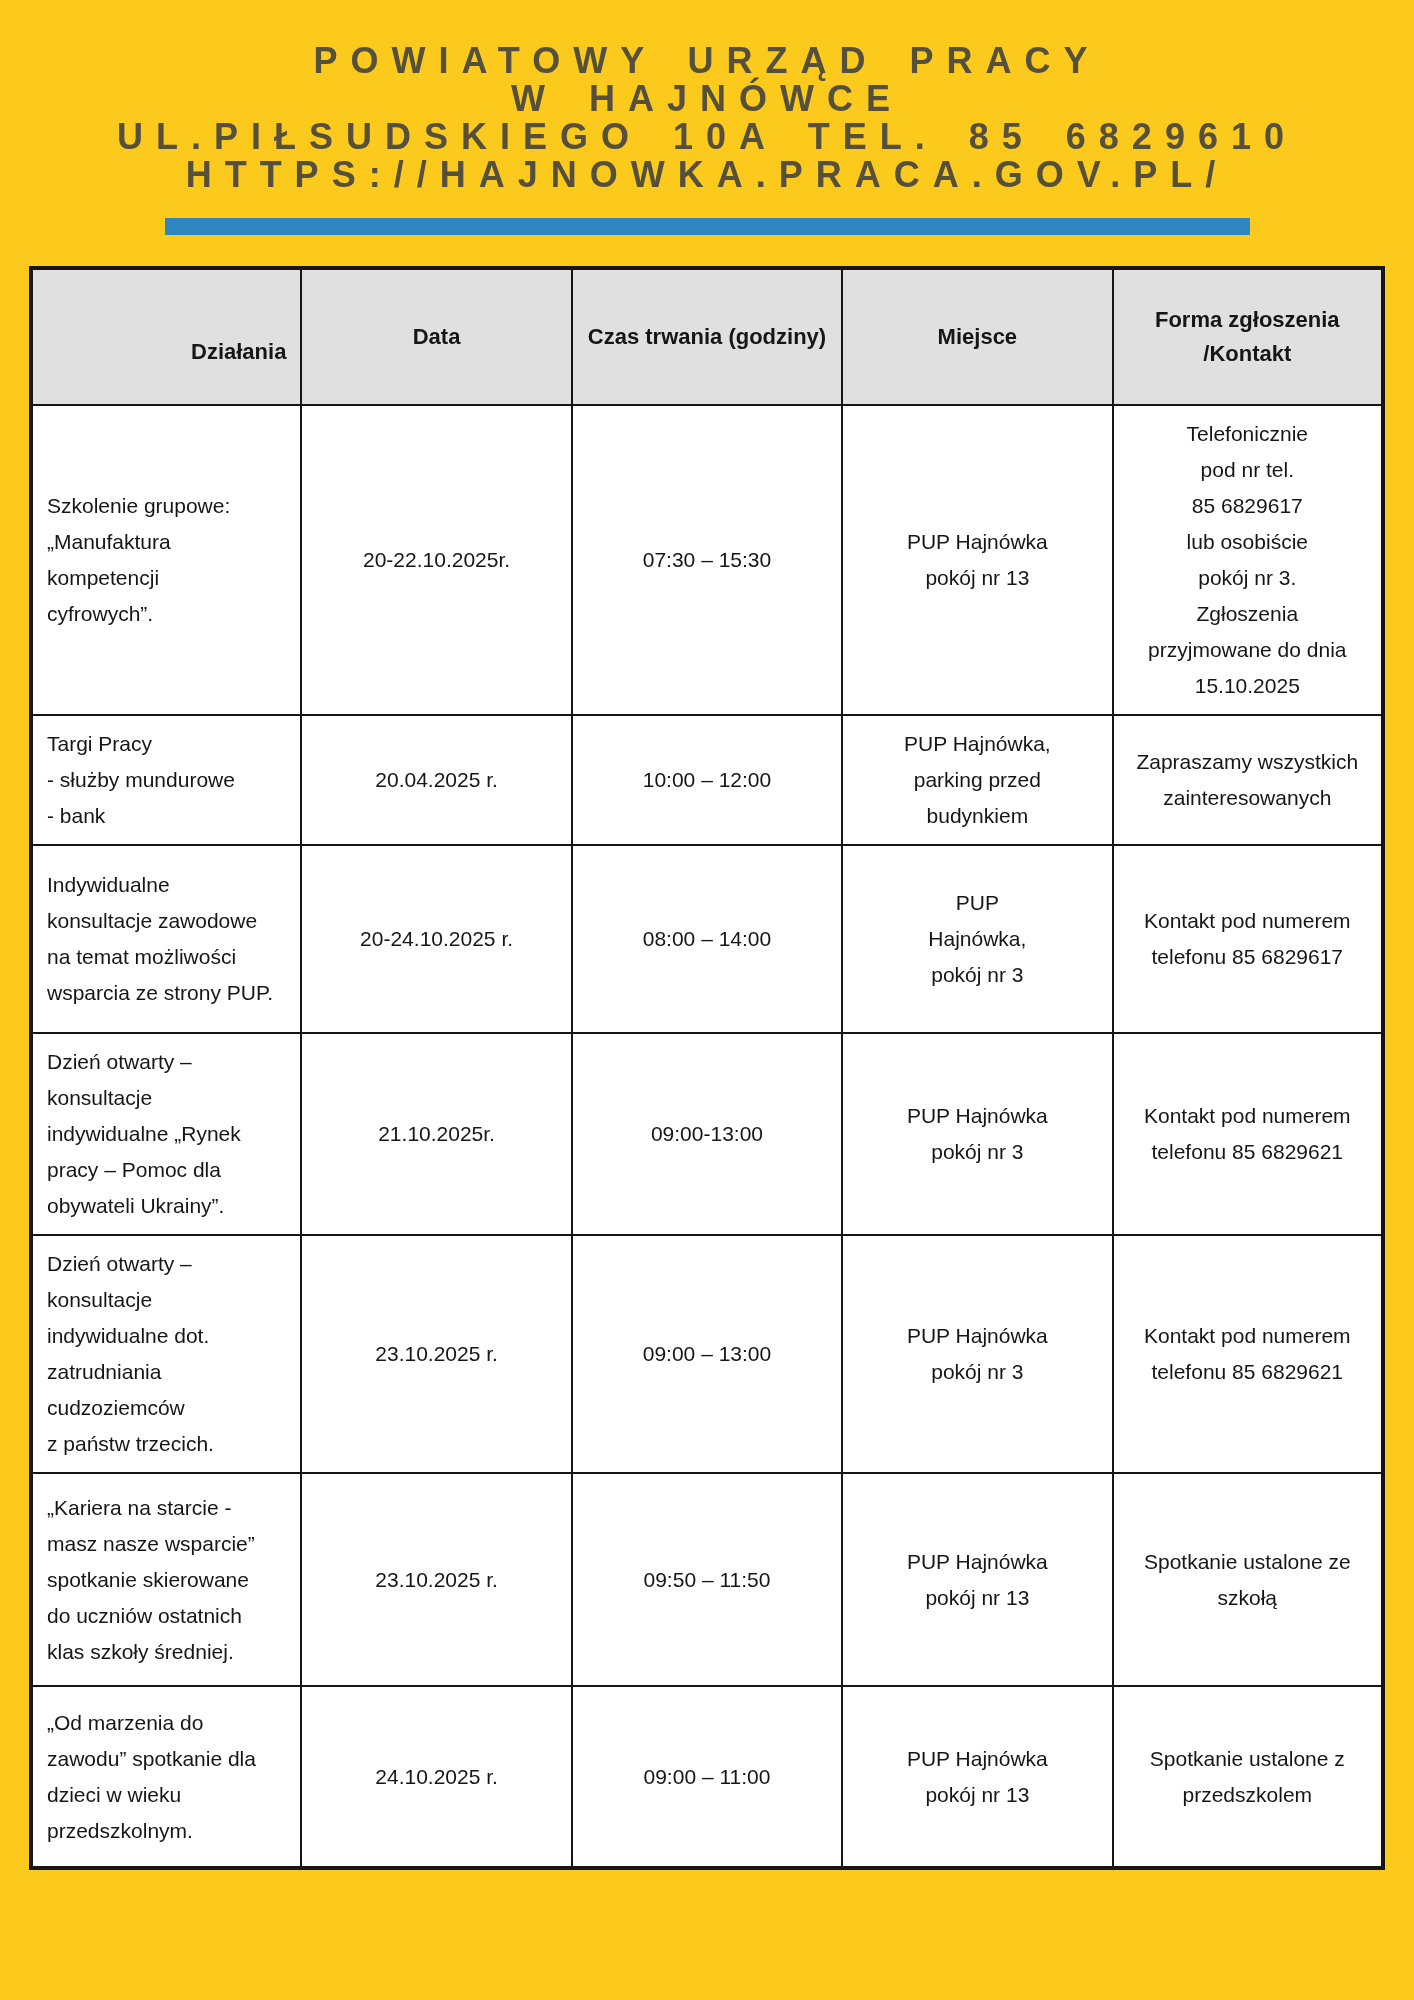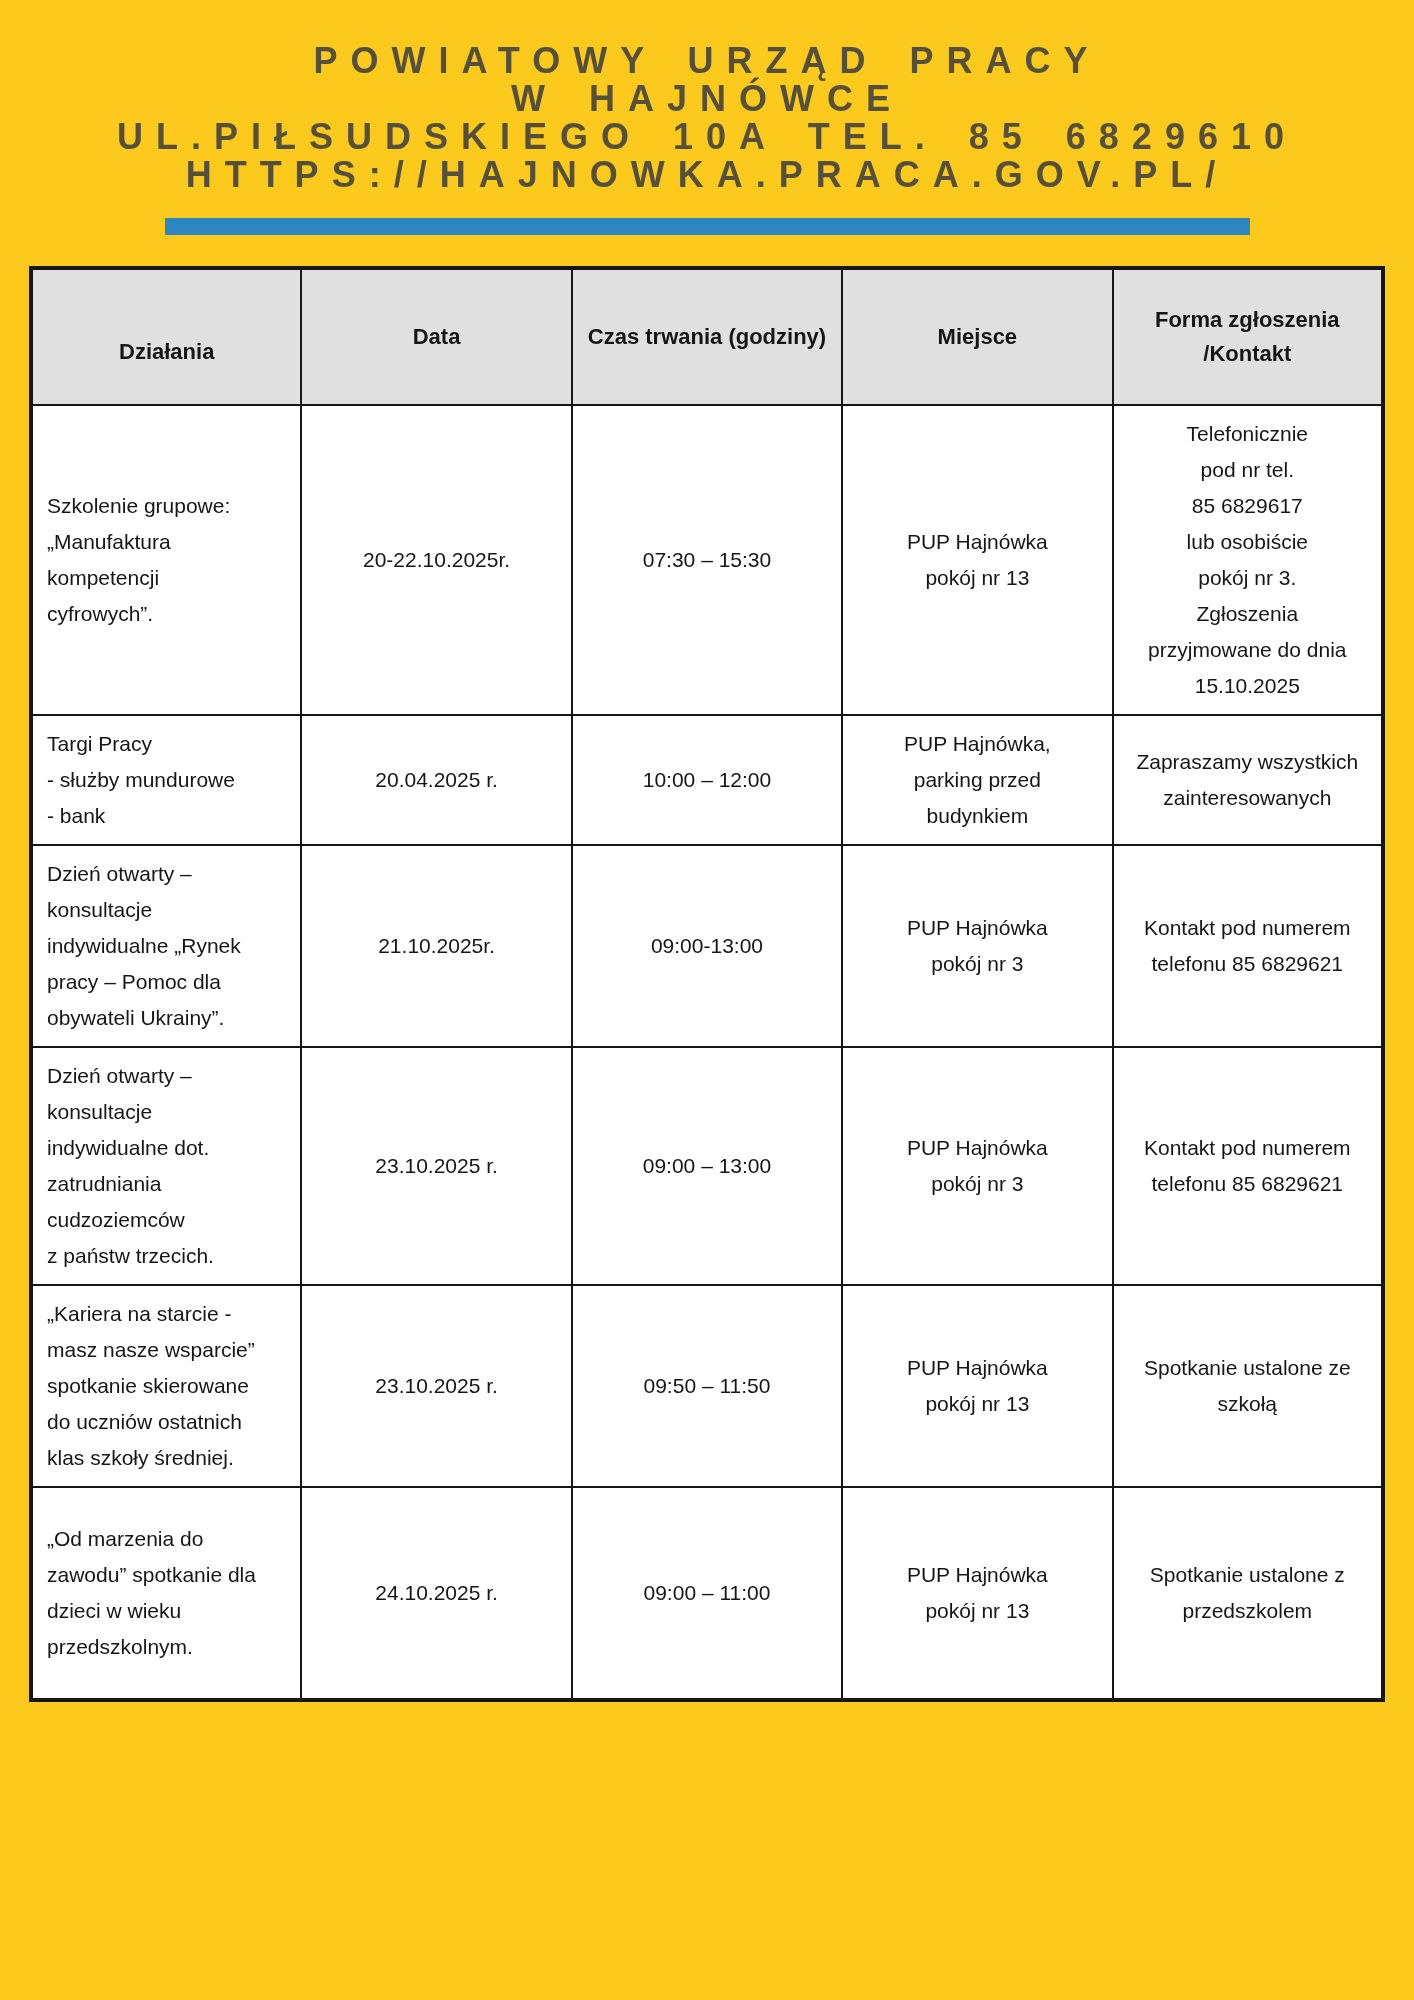--- a/index.html
+++ b/index.html
@@ -46,21 +46,21 @@
     padding:10px 14px;
   }
   th {
     background:#E0E0E0;
     font-size:22px;
     font-weight:bold;
     text-align:center;
     line-height:34px;
     height:137px;
   }
-  th.col-dzialania { text-align:center; padding-top:40px; }
+  th.col-dzialania { text-align:right; padding-top:40px; }
   td {
     font-size:21px;
     line-height:36px;
     text-align:center;
   }
   td.col-dzialania { text-align:left; }
   tbody tr:nth-child(1) { height:285px; }
   tbody tr:nth-child(2) { height:112px; }
   tbody tr:nth-child(3) { height:188px; }
   tbody tr:nth-child(4) { height:183px; }
@@ -125,20 +125,33 @@
 - bank</td>
         <td>20.04.2025 r.</td>
         <td>10:00 – 12:00</td>
         <td>PUP Hajnówka,
 parking przed
 budynkiem</td>
         <td>Zapraszamy wszystkich
 zainteresowanych</td>
       </tr>
       <tr>
+        <td class="col-dzialania">Indywidualne
+konsultacje zawodowe
+na temat możliwości
+wsparcia ze strony PUP.</td>
+        <td>20-24.10.2025 r.</td>
+        <td>08:00 – 14:00</td>
+        <td>PUP
+Hajnówka,
+pokój nr 3</td>
+        <td>Kontakt pod numerem
+telefonu 85 6829617</td>
+      </tr>
+      <tr>
         <td class="col-dzialania">Dzień otwarty –
 konsultacje
 indywidualne „Rynek
 pracy – Pomoc dla
 obywateli Ukrainy”.</td>
         <td>21.10.2025r.</td>
         <td>09:00-13:00</td>
         <td>PUP Hajnówka
 pokój nr 3</td>
         <td>Kontakt pod numerem

